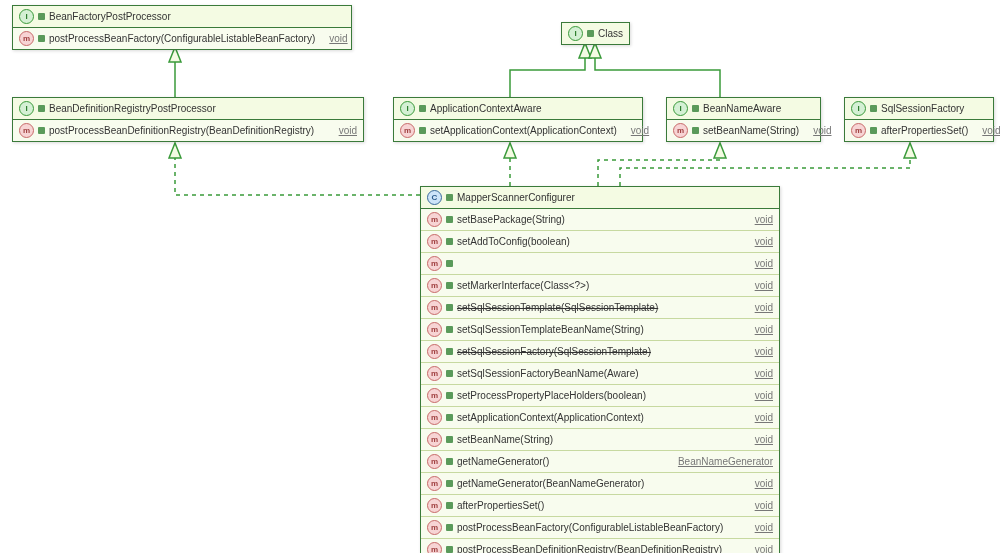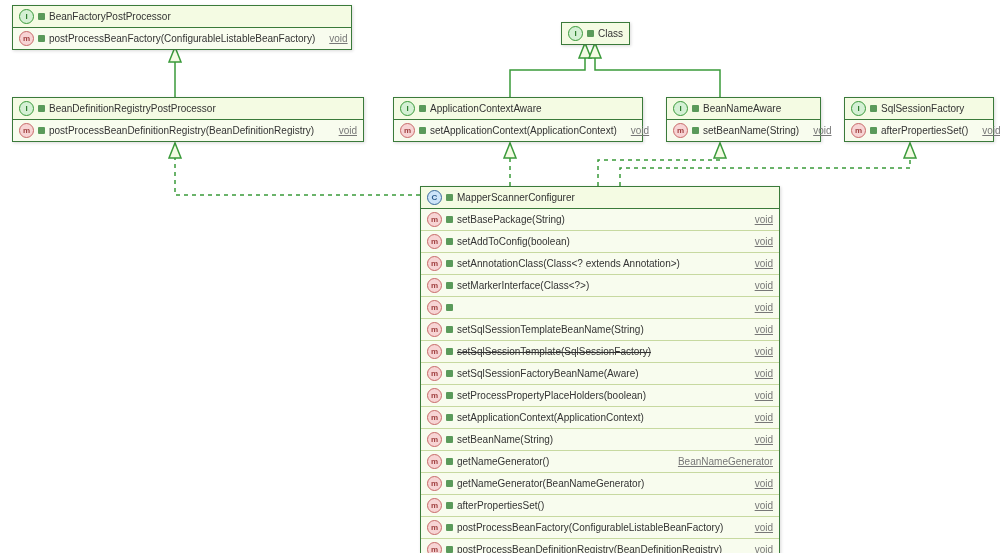--- a/index.html
+++ b/index.html
@@ -200,44 +200,44 @@
       </div>
       <div class="uml-row">
         <span class="icon icon-m">m</span>
         <span class="sub-icon abstract-icon"></span>
         <span class="name-text">setAddToConfig(boolean)</span>
         <span class="ret">void</span>
       </div>
       <div class="uml-row">
         <span class="icon icon-m">m</span>
         <span class="sub-icon abstract-icon"></span>
-        <span class="name-text">setAnnotationClass(Class&lt;? extends Annotation&gt;)</span>
         <span class="ret">void</span>
       </div>
       <div class="uml-row">
         <span class="icon icon-m">m</span>
         <span class="sub-icon abstract-icon"></span>
         <span class="name-text">setMarkerInterface(Class&lt;?&gt;)</span>
         <span class="ret">void</span>
       </div>
       <div class="uml-row">
         <span class="icon icon-m">m</span>
         <span class="sub-icon abstract-icon"></span>
+        <span class="name-text strike">setSqlSessionTemplate(SqlSessionTemplate)</span>
         <span class="ret">void</span>
       </div>
       <div class="uml-row">
         <span class="icon icon-m">m</span>
         <span class="sub-icon abstract-icon"></span>
         <span class="name-text">setSqlSessionTemplateBeanName(String)</span>
         <span class="ret">void</span>
       </div>
       <div class="uml-row">
         <span class="icon icon-m">m</span>
         <span class="sub-icon abstract-icon"></span>
-        <span class="name-text strike">setSqlSessionTemplate(SqlSessionFactory)</span>
+        <span class="name-text strike">setSqlSessionFactory(SqlSessionTemplate)</span>
         <span class="ret">void</span>
       </div>
       <div class="uml-row">
         <span class="icon icon-m">m</span>
         <span class="sub-icon abstract-icon"></span>
         <span class="name-text">setSqlSessionFactoryBeanName(Aware)</span>
         <span class="ret">void</span>
       </div>
       <div class="uml-row">
         <span class="icon icon-m">m</span>

